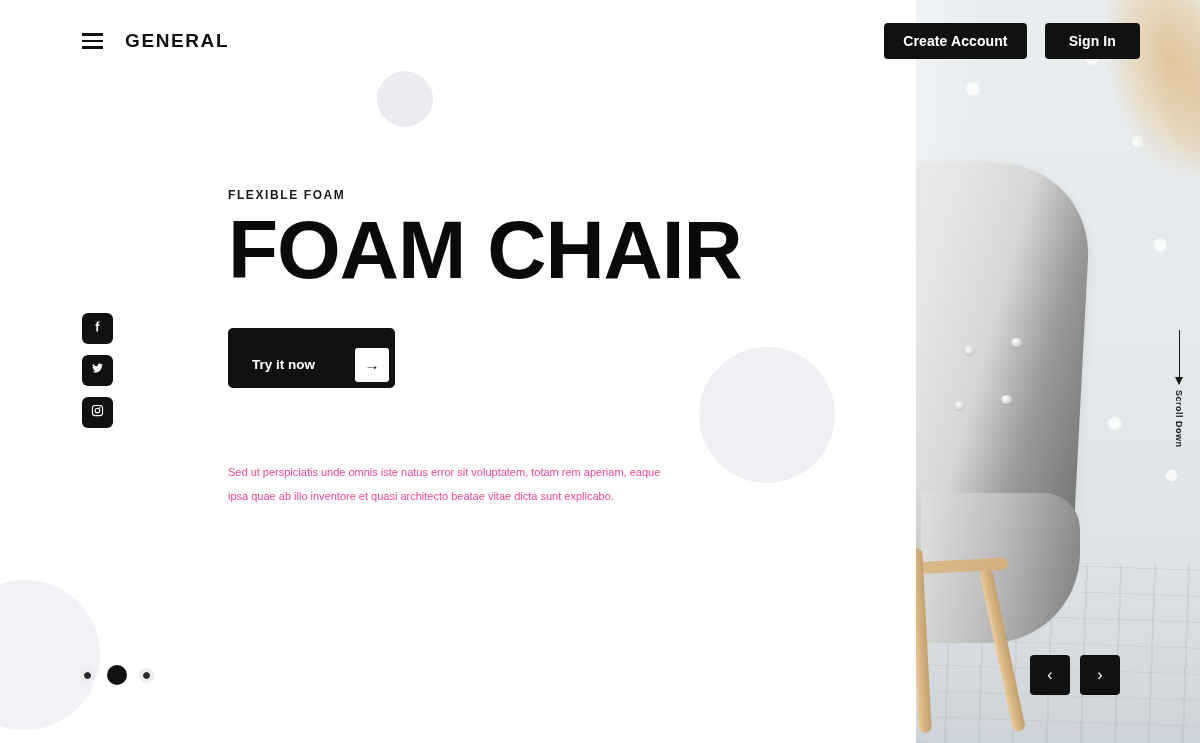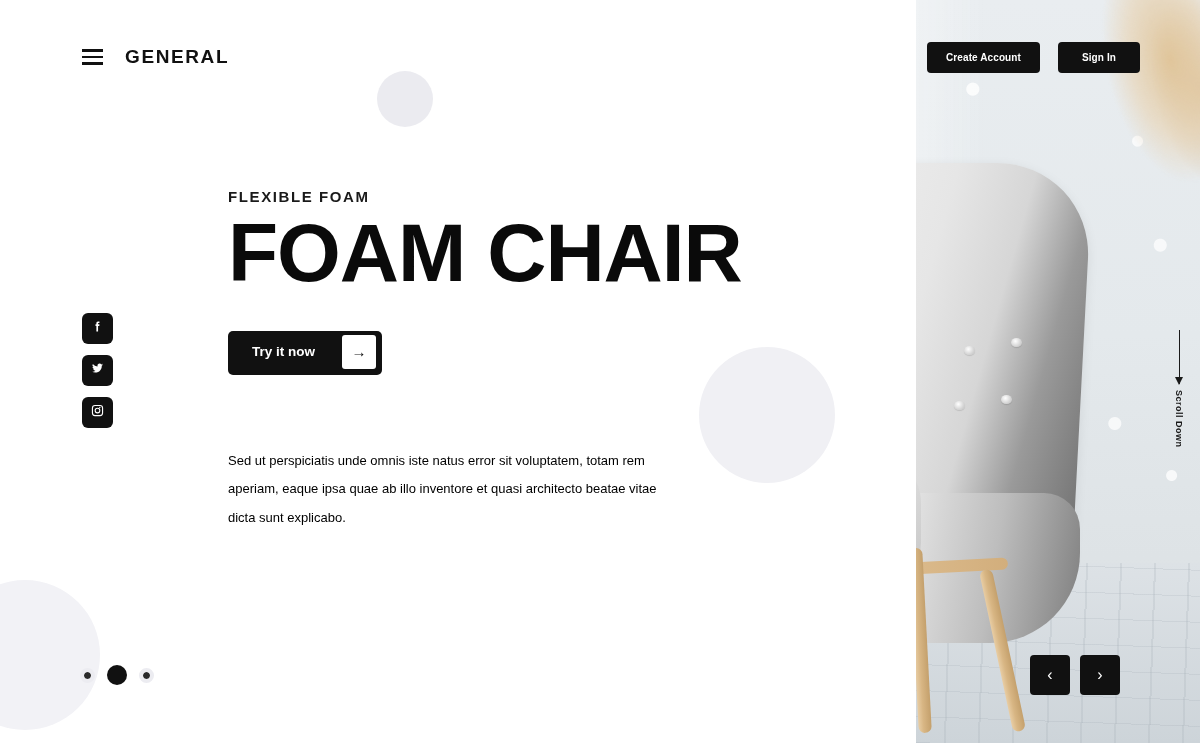--- a/index.html
+++ b/index.html
@@ -108,72 +108,72 @@
     border-left:4.5px solid transparent; border-right:4.5px solid transparent;
     border-top:8px solid #1a1a1a;
   }
   .scrolldown .label {
     writing-mode:vertical-rl; font-size:9px; letter-spacing:.5px;
     font-weight:700; color:#1a1a1a;
   }
 
   
   header {
-    position:absolute; left:0; top:16px; width:1200px; height:82px;
+    position:absolute; left:0; top:0; width:1200px; height:82px;
     display:flex; align-items:center; z-index:10;
   }
   .brand { display:flex; align-items:center; gap:22px; margin-left:82px; }
   .hamburger { display:flex; flex-direction:column; gap:4px; cursor:pointer; }
   .hamburger span { display:block; width:21px; height:2.4px; background:#111; }
   .brand-name {
     font-size:19px; font-weight:700; letter-spacing:1.6px; color:#111;
   }
   .hdr-actions { margin-left:auto; margin-right:60px; display:flex; gap:18px; }
   .btn-dark {
     background:#111111; color:#ffffff; border:none; border-radius:4px;
-    font-family:inherit; font-size:10px; font-weight:700;
+    font-family:inherit; font-size:14px; font-weight:700;
     padding:10px 19px; cursor:pointer; letter-spacing:.1px;
   }
   .btn-dark.narrow { padding:2px 24px; }
 
   
   .social {
     position:absolute; left:82px; top:313px; z-index:8;
     display:flex; flex-direction:column; gap:11px;
   }
   .social a {
     width:31px; height:31px; border-radius:6px; background:#111111;
     display:flex; align-items:center; justify-content:center;
     color:#fff; text-decoration:none;
   }
   .social svg { width:15px; height:15px; fill:#ffffff; }
 
   
   .hero { position:absolute; left:228px; top:188px; z-index:5; width:620px; }
   .eyebrow {
-    font-size:15px; font-weight:700; letter-spacing:1.6px; color:#1a1a1a;
+    font-size:12px; font-weight:700; letter-spacing:1.6px; color:#1a1a1a;
   }
   h1 {
     font-size:82px; line-height:.96; font-weight:700; letter-spacing:-1px;
     margin-top:9px; color:#0a0a0a; white-space:nowrap;
   }
   .cta {
     margin-top:38px; display:inline-flex; align-items:center;
-    background:#111111; border-radius:5px; padding:4px 6px 6px 24px;
-    cursor:pointer; gap:27px;
+    background:#111111; border-radius:5px; padding:20px 6px 6px 24px;
+    cursor:pointer; gap:40px;
   }
   .cta .cta-label { color:#fff; font-size:13.5px; font-weight:700; }
   .cta .cta-arrow {
     width:34px; height:34px; background:#fff; border-radius:3px;
     display:flex; align-items:center; justify-content:center;
     font-size:15px; color:#111; line-height:1;
   }
   .lede {
-    margin-top:72px; width:440px; font-size:13px; line-height:2.2;
-    color:#000000;
+    margin-top:72px; width:440px; font-size:11px; line-height:2.2;
+    color:#ec4899;
   }
 
   
   .dots {
     position:absolute; left:84px; top:665px; z-index:8;
     display:flex; align-items:center; gap:16px;
   }
   .dot { border-radius:50%; background:#d3d3d9; cursor:pointer; }
   .dot.sm { width:7px; height:7px; background:#2a2a2a; outline:4px solid #ececf1; }
   .dot.active { width:20px; height:20px; background:#111111; }

